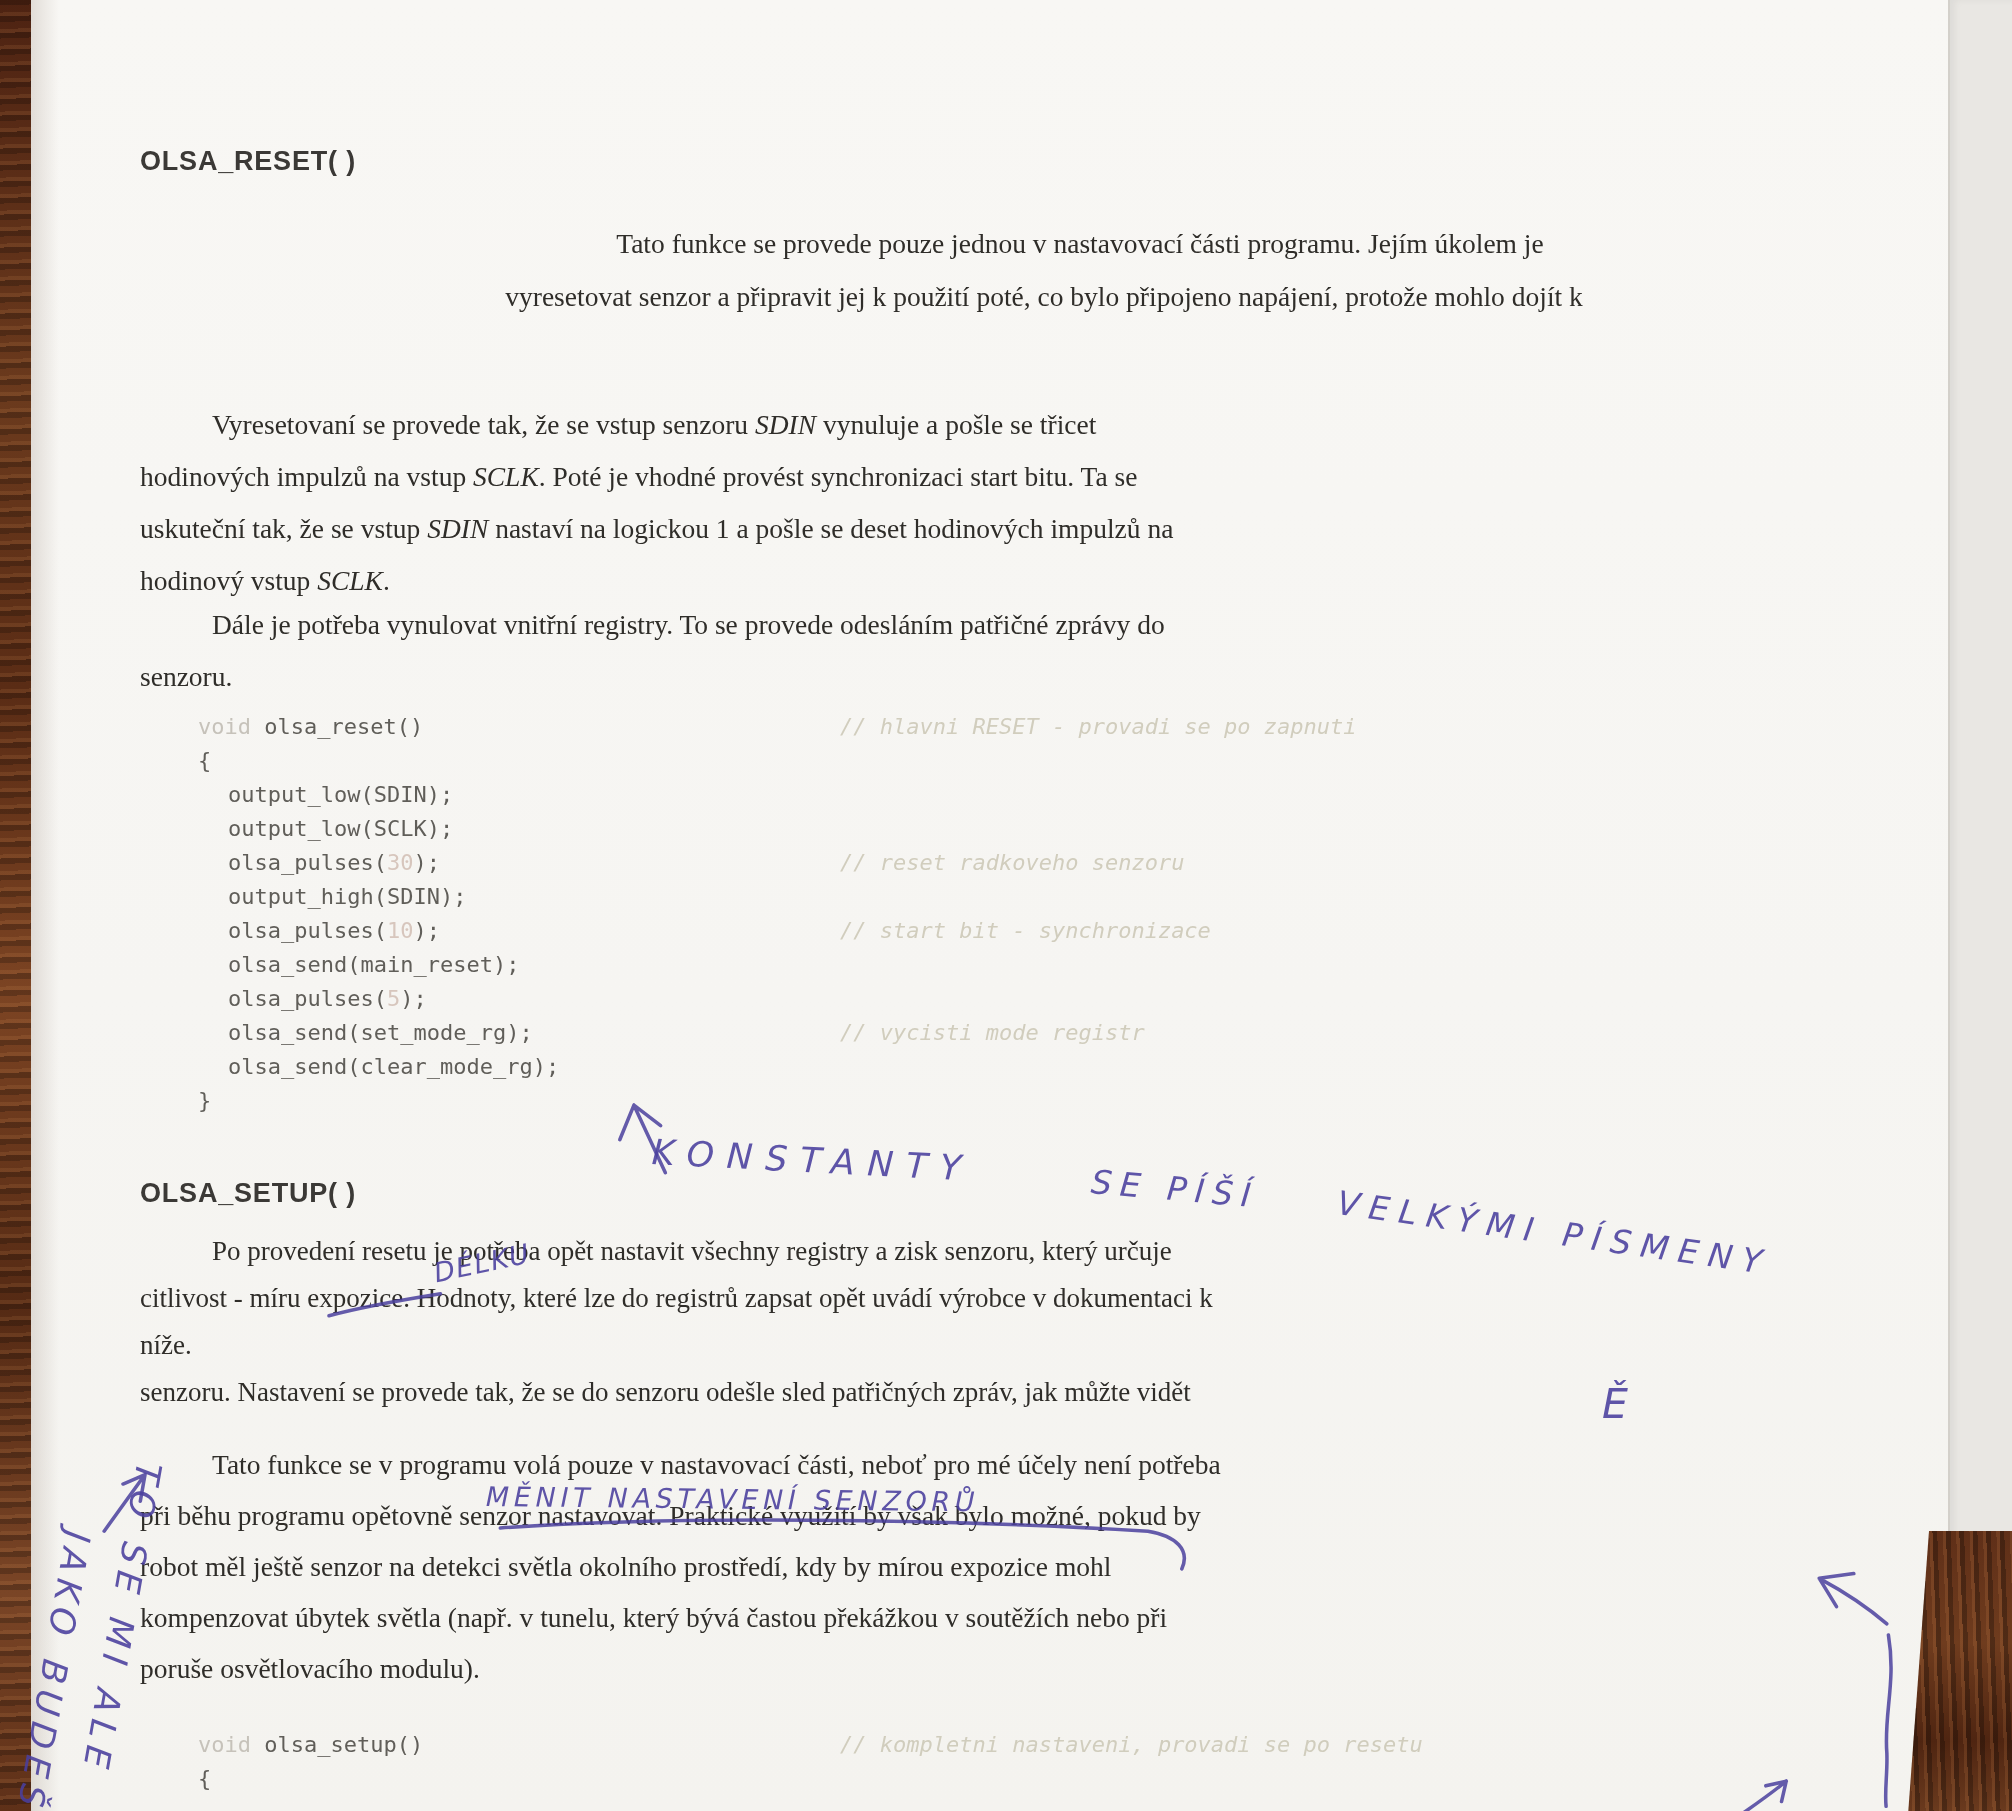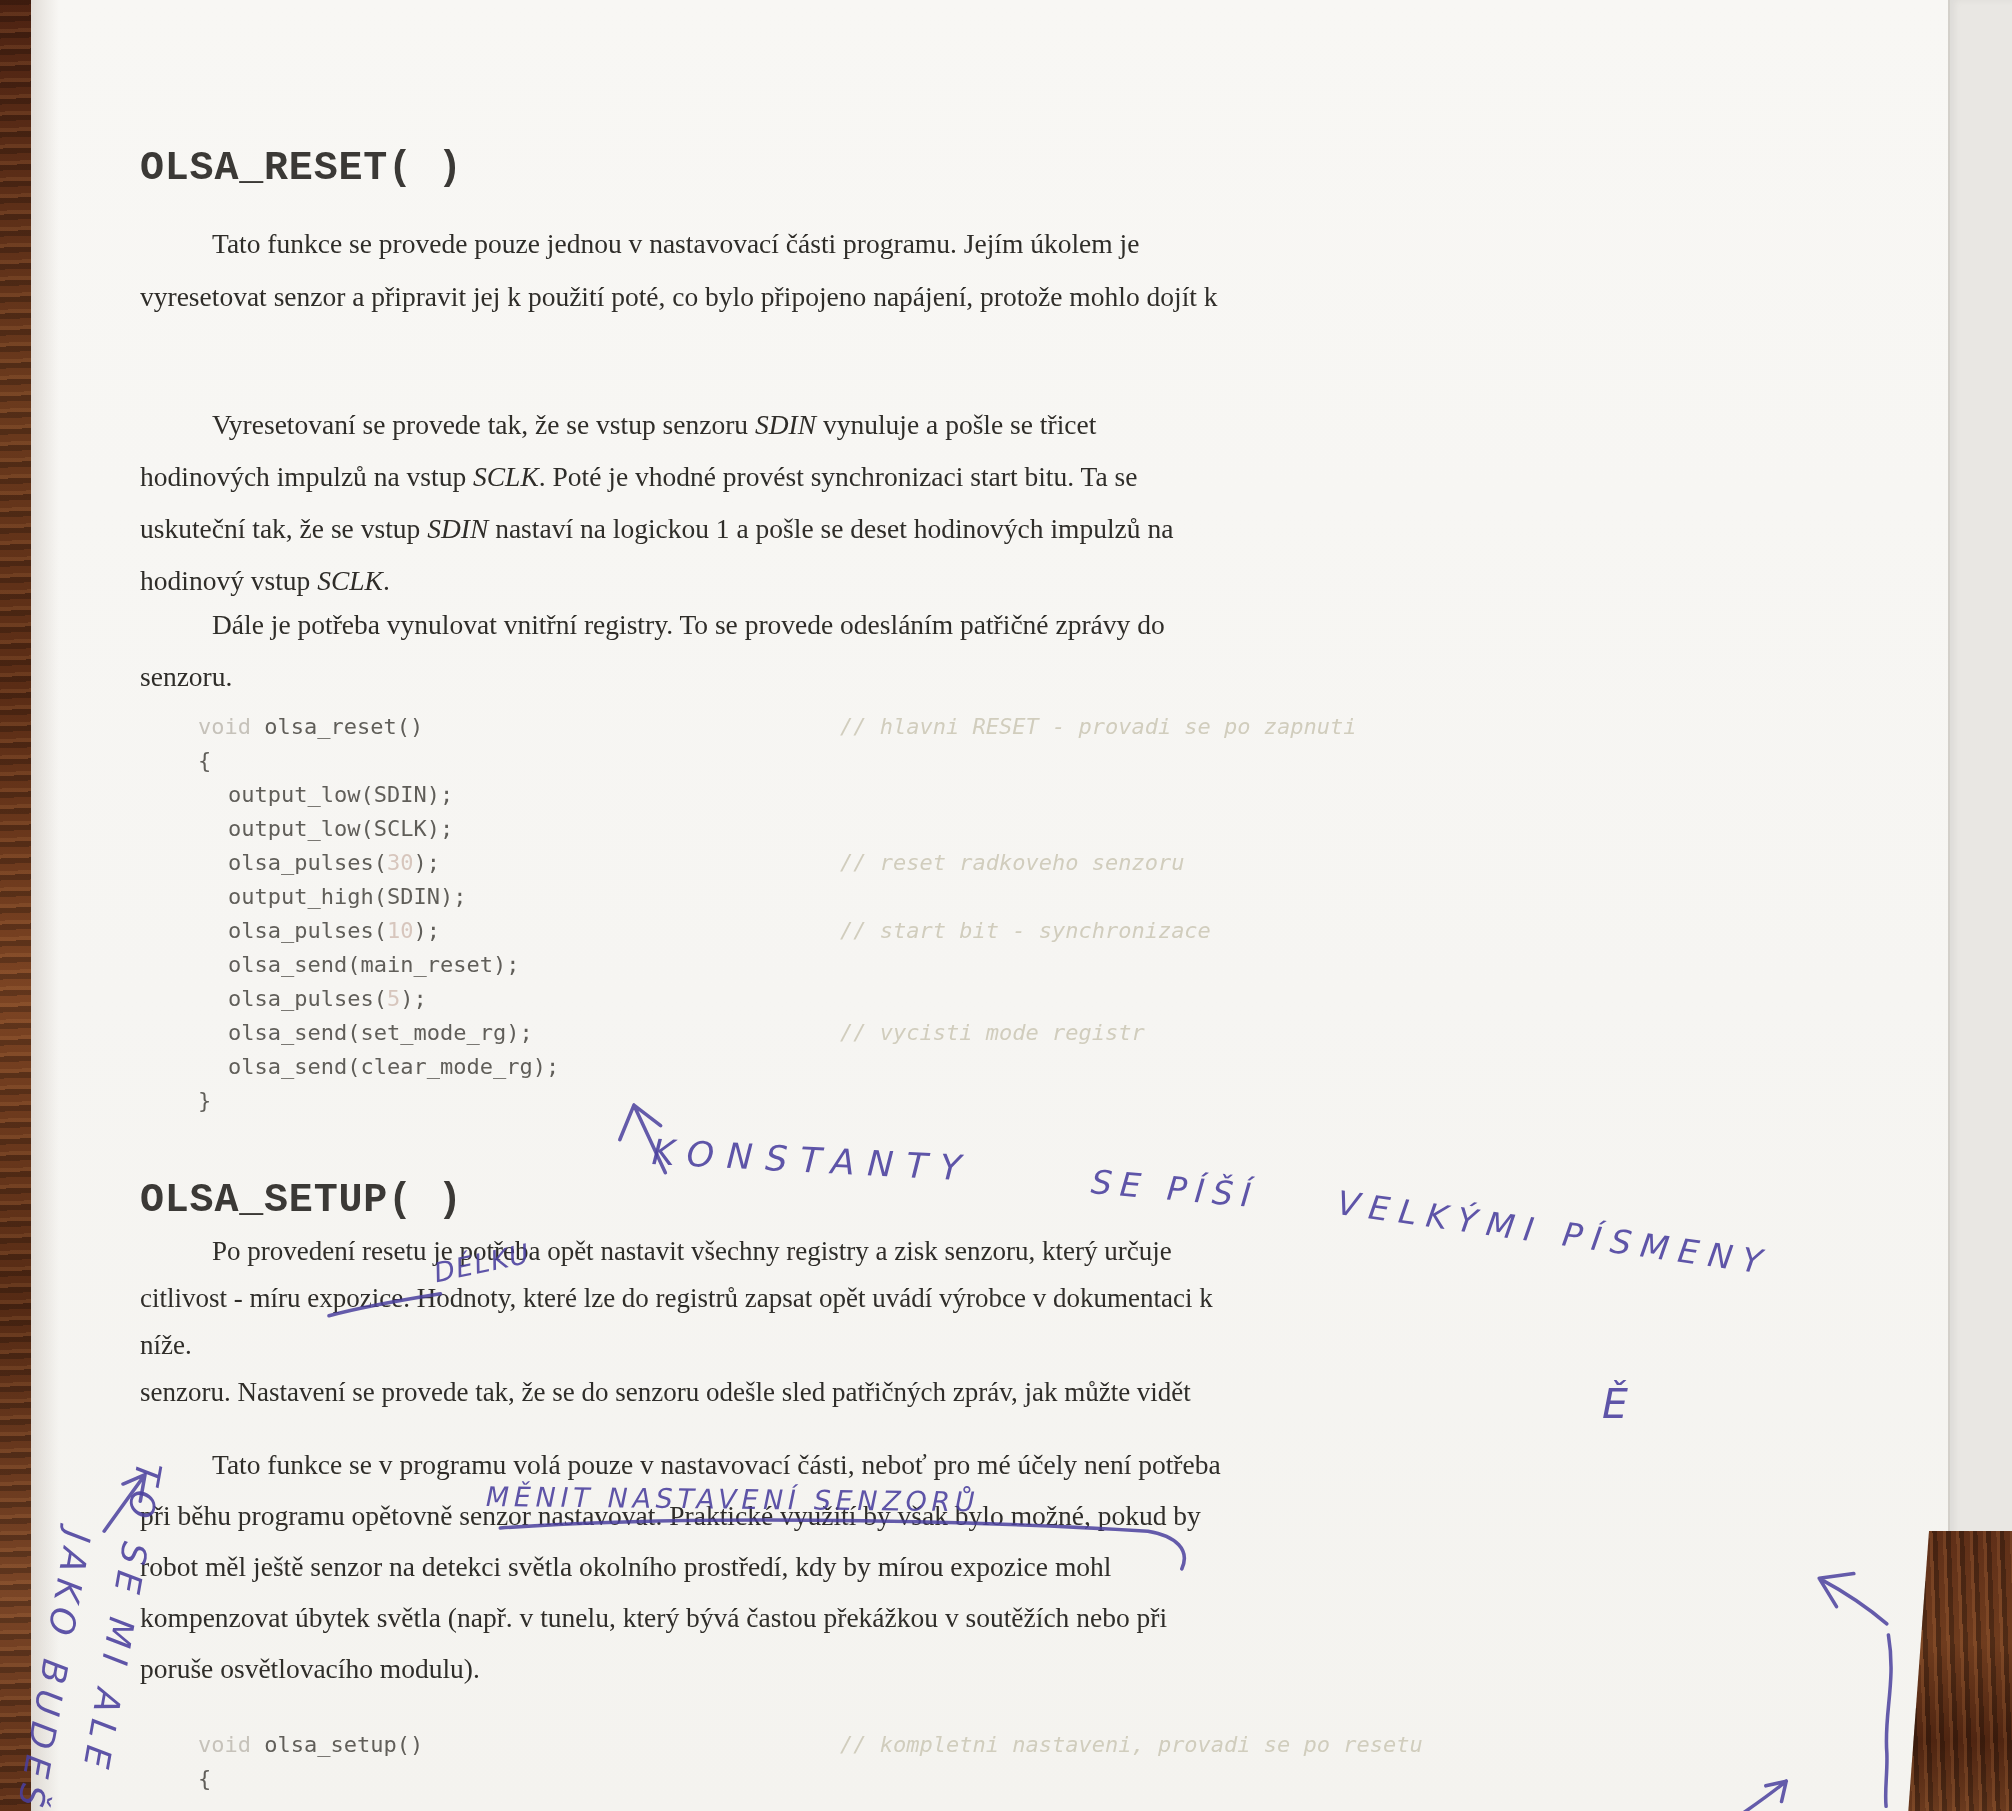--- a/index.html
+++ b/index.html
@@ -23,22 +23,22 @@
   .wood-br{
     position:absolute;left:1902px;top:1531px;width:110px;height:280px;
     clip-path:polygon(27px 0,110px 0,110px 280px,6.3px 280px);
     background:
       repeating-linear-gradient(88deg,rgba(0,0,0,.28) 0 4.7px,rgba(0,0,0,0) 4.7px 10.2px,rgba(255,170,100,.12) 10.2px 13.4px),
       linear-gradient(180deg,#5f2f18 0%,#6f3c1e 40%,#4f2511 75%,#6a3a1e 100%);
   }
   .paper-shade{position:absolute;left:31px;top:0;width:28px;height:1811px;
     background:linear-gradient(90deg,rgba(90,60,40,.14),rgba(0,0,0,0));}
   
-  .h1{position:absolute;font-family:Liberation Mono, monospace;font-weight:bold;
-      font-size:40px;letter-spacing:0.8px;color:#3b3936;}
+  .h1{position:absolute;font-family:Liberation Sans, sans-serif;font-weight:bold;
+      font-size:27px;letter-spacing:0.8px;color:#3b3936;}
   .para{position:absolute;left:140px;width:1808px;font-size:27.5px;color:#2f2d29;}
   .pl{white-space:nowrap;}
   .first{padding-left:72px;}
   .it{font-style:italic;}
   
   .code{position:absolute;left:198px;font-family:"DejaVu Sans Mono","Liberation Mono",monospace;
         font-size:22px;color:#605e59;}
   .cl{position:relative;white-space:pre;height:34px;line-height:34px;}
   .ind{padding-left:30px;}
   .cf{color:#c6c2ba;}
@@ -56,21 +56,21 @@
 
 <div id="canvas">
 
   <div class="wood-left"></div>
   <div class="paper-shade"></div>
   <div class="sheet-edge"></div>
   <div class="wood-br"></div>
 
   <div class="h1" style="left:140px;top:146px;">OLSA_RESET( )</div>
 
-  <div class="para" style="top:217px;line-height:53px;">
+  <div class="para" style="top:217px;line-height:53px;text-align:center;">
     <div class="pl first"><span>Tato funkce se provede pouze jednou v nastavovací části programu. Jejím úkolem je</span></div>
     <div class="pl"><span>vyresetovat senzor a připravit jej k použití poté, co bylo připojeno napájení, protože mohlo dojít k</span></div>
   </div>
 
   <div class="para" style="top:399px;line-height:52px;">
     <div class="pl first"><span>Vyresetovaní se provede tak, že se vstup senzoru </span><span class="it">SDIN</span><span> vynuluje a pošle se třicet</span></div>
     <div class="pl"><span>hodinových impulzů na vstup </span><span class="it">SCLK</span><span>. Poté je vhodné provést synchronizaci start bitu. Ta se</span></div>
     <div class="pl"><span>uskuteční tak, že se vstup </span><span class="it">SDIN</span><span> nastaví na logickou 1 a pošle se deset hodinových impulzů na</span></div>
     <div class="pl"><span>hodinový vstup </span><span class="it">SCLK</span><span>.</span></div>
   </div>

